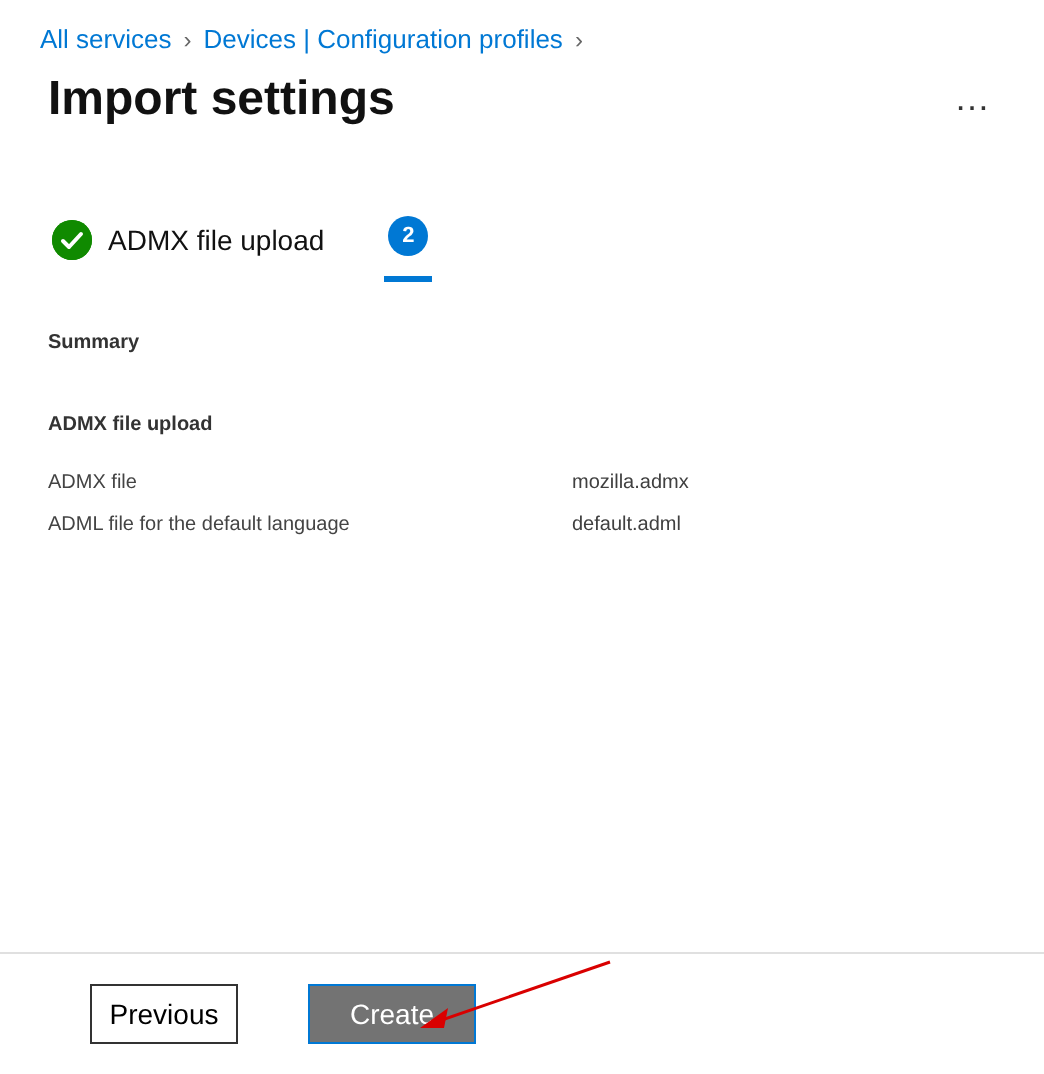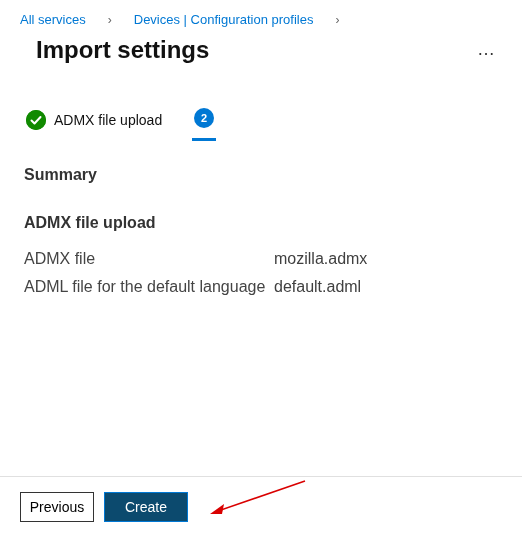--- a/index.html
+++ b/index.html
@@ -12,38 +12,38 @@
       width: 522px;
       height: 537px;
       background: #fff;
       position: relative;
       display: flex;
       flex-direction: column;
     }
     .breadcrumb {
       display: flex;
       align-items: center;
-      gap: 22px;
+      gap: 6px;
       padding: 12px 20px 6px 20px;
       font-size: 13px;
       color: #0078d4;
     }
     .breadcrumb a {
       color: #0078d4;
       text-decoration: none;
       cursor: pointer;
     }
     .breadcrumb .sep {
       color: #666;
       font-size: 12px;
     }
     .page-header {
       display: flex;
       align-items: center;
-      padding: 2px 20px 10px 36px;
+      padding: 2px 20px 10px 24px;
       gap: 31px;
       justify-content: space-between;
     }
     .page-title {
       font-size: 24px;
       font-weight: 600;
       color: #111;
     }
     .ellipsis {
       font-size: 18px;
@@ -83,34 +83,35 @@
     .tab .step-badge.done {
       background: #108a00;
       color: #fff;
     }
     .tab .step-badge.num {
       background: #0078d4;
       color: #fff;
     }
     .summary-area {
       padding: 25px 24px;
-      font-size: 16px;
+      font-size: 10px;
       color: #333;
     }
     .summary-heading {
       font-weight: 600;
       margin-bottom: 30px;
     }
     .section-heading {
       font-weight: 600;
       margin-bottom: 18px;
     }
     .kv {
       display: flex;
       margin-bottom: 10px;
+      gap: 12px;
     }
     .kv .k {
       flex: 0 0 250px;
       color: #444;
     }
     .kv .v {
       color: #404040;
     }
     .footer {
       margin-top: auto;
@@ -121,23 +122,24 @@
       position: relative;
     }
     .btn {
       font-size: 14px;
       padding: 6px 8px;
       border: 1px solid #333;
       background: #fff;
       cursor: pointer;
       min-width: 74px;
       text-align: center;
+      margin-left: 25px;
     }
     .btn.primary {
-      background: #0c4a6e;
+      background: #737373;
       color: #fff;
       border-color: #0078d4;
       min-width: 84px;
     }
     .arrow {
       position: absolute;
       left: 210px;
       bottom: 18px;
       pointer-events: none;
     }

